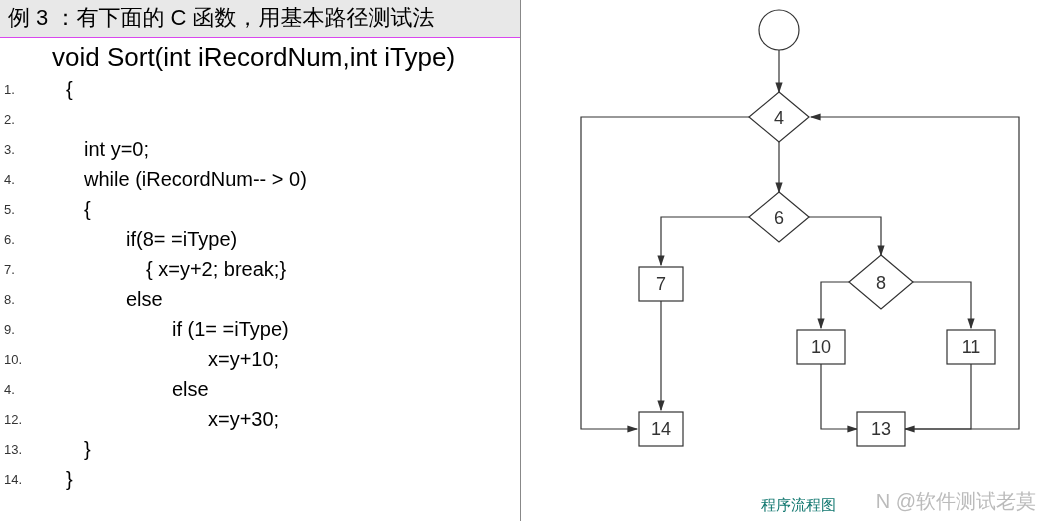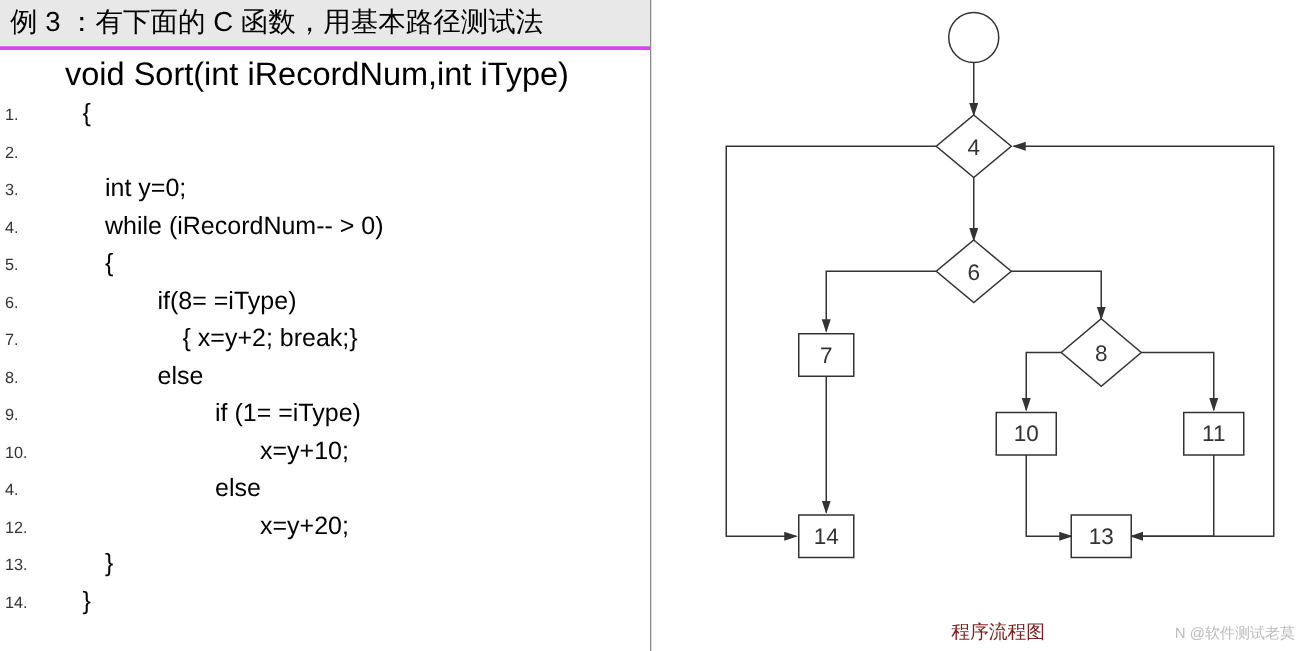--- a/index.html
+++ b/index.html
@@ -1,34 +1,34 @@
 <!DOCTYPE html>
 <html><head>
   <meta charset="utf-8">
   <style>
     * { margin: 0; padding: 0; box-sizing: border-box; }
     body { font-family: "SimSun", "Microsoft YaHei", sans-serif; background: #fff; width: 1046px; height: 521px; display: flex; }
     .left-panel { width: 520px; background: #fff; position: relative; }
-    .title-bar { background: #e8e8e8; border-bottom: 3px solid #d946ef; padding: 4px 8px; font-size: 22px; line-height: 1.3; }
+    .title-bar { background: #e8e8e8; border-bottom: 1px solid #d946ef; padding: 4px 8px; font-size: 22px; line-height: 1.3; }
     .title-line2 { padding-left: 50px; }
     .code-area { padding: 2px 0 0 0; }
     .signature-line { font-family: Verdana, sans-serif; font-size: 26px; padding-left: 52px; padding-top: 2px; padding-bottom: 2px; }
     .code-line { display: flex; align-items: center; min-height: 30px; }
     .line-num { width: 28px; text-align: left; padding-left: 4px; font-family: Verdana, sans-serif; font-size: 13px; color: #333; }
     .code-text { font-family: Verdana, "Microsoft YaHei", sans-serif; font-size: 20px; white-space: pre; }
     .indent-1 { padding-left: 38px; }
     .indent-2 { padding-left: 56px; }
     .indent-4 { padding-left: 98px; }
     .indent-5 { padding-left: 118px; text-align: center; }
     .indent-6 { padding-left: 144px; }
     .indent-7 { padding-left: 180px; }
     .right-panel { width: 526px; position: relative; border-left: 1px solid #888; }
     .flowchart { position: absolute; top: 0; left: 0; }
-    .watermark { position: absolute; bottom: 6px; right: 10px; font-size: 12px; color: #bbb; font-family: "Microsoft YaHei", sans-serif; }
-    .caption-frag { position: absolute; bottom: 6px; left: 240px; font-size: 15px; color: #7f1d1d; font-family: "SimSun", serif; }
+    .watermark { position: absolute; bottom: 6px; right: 10px; font-size: 20px; color: #bbb; font-family: "Microsoft YaHei", sans-serif; }
+    .caption-frag { position: absolute; bottom: 6px; left: 240px; font-size: 15px; color: #0f766e; font-family: "SimSun", serif; }
   </style>
 </head>
 <body>
 
 <div class="left-panel">
   <div class="title-bar">
     <div>例 3 ：有下面的 C 函数，用基本路径测试法</div>
   </div>
   <div class="code-area">
     <div class="signature-line">void  Sort(int iRecordNum,int iType)</div>
@@ -71,21 +71,21 @@
     <div class="code-line">
       <span class="line-num">10.</span>
       <span class="code-text indent-7">x=y+10;</span>
     </div>
     <div class="code-line">
       <span class="line-num">4.</span>
       <span class="code-text indent-6">else</span>
     </div>
     <div class="code-line">
       <span class="line-num">12.</span>
-      <span class="code-text indent-7">x=y+20;</span>
+      <span class="code-text indent-7">x=y+30;</span>
     </div>
     <div class="code-line">
       <span class="line-num">13.</span>
       <span class="code-text indent-2">}</span>
     </div>
     <div class="code-line">
       <span class="line-num">14.</span>
       <span class="code-text indent-1">}</span>
     </div>
   </div>

